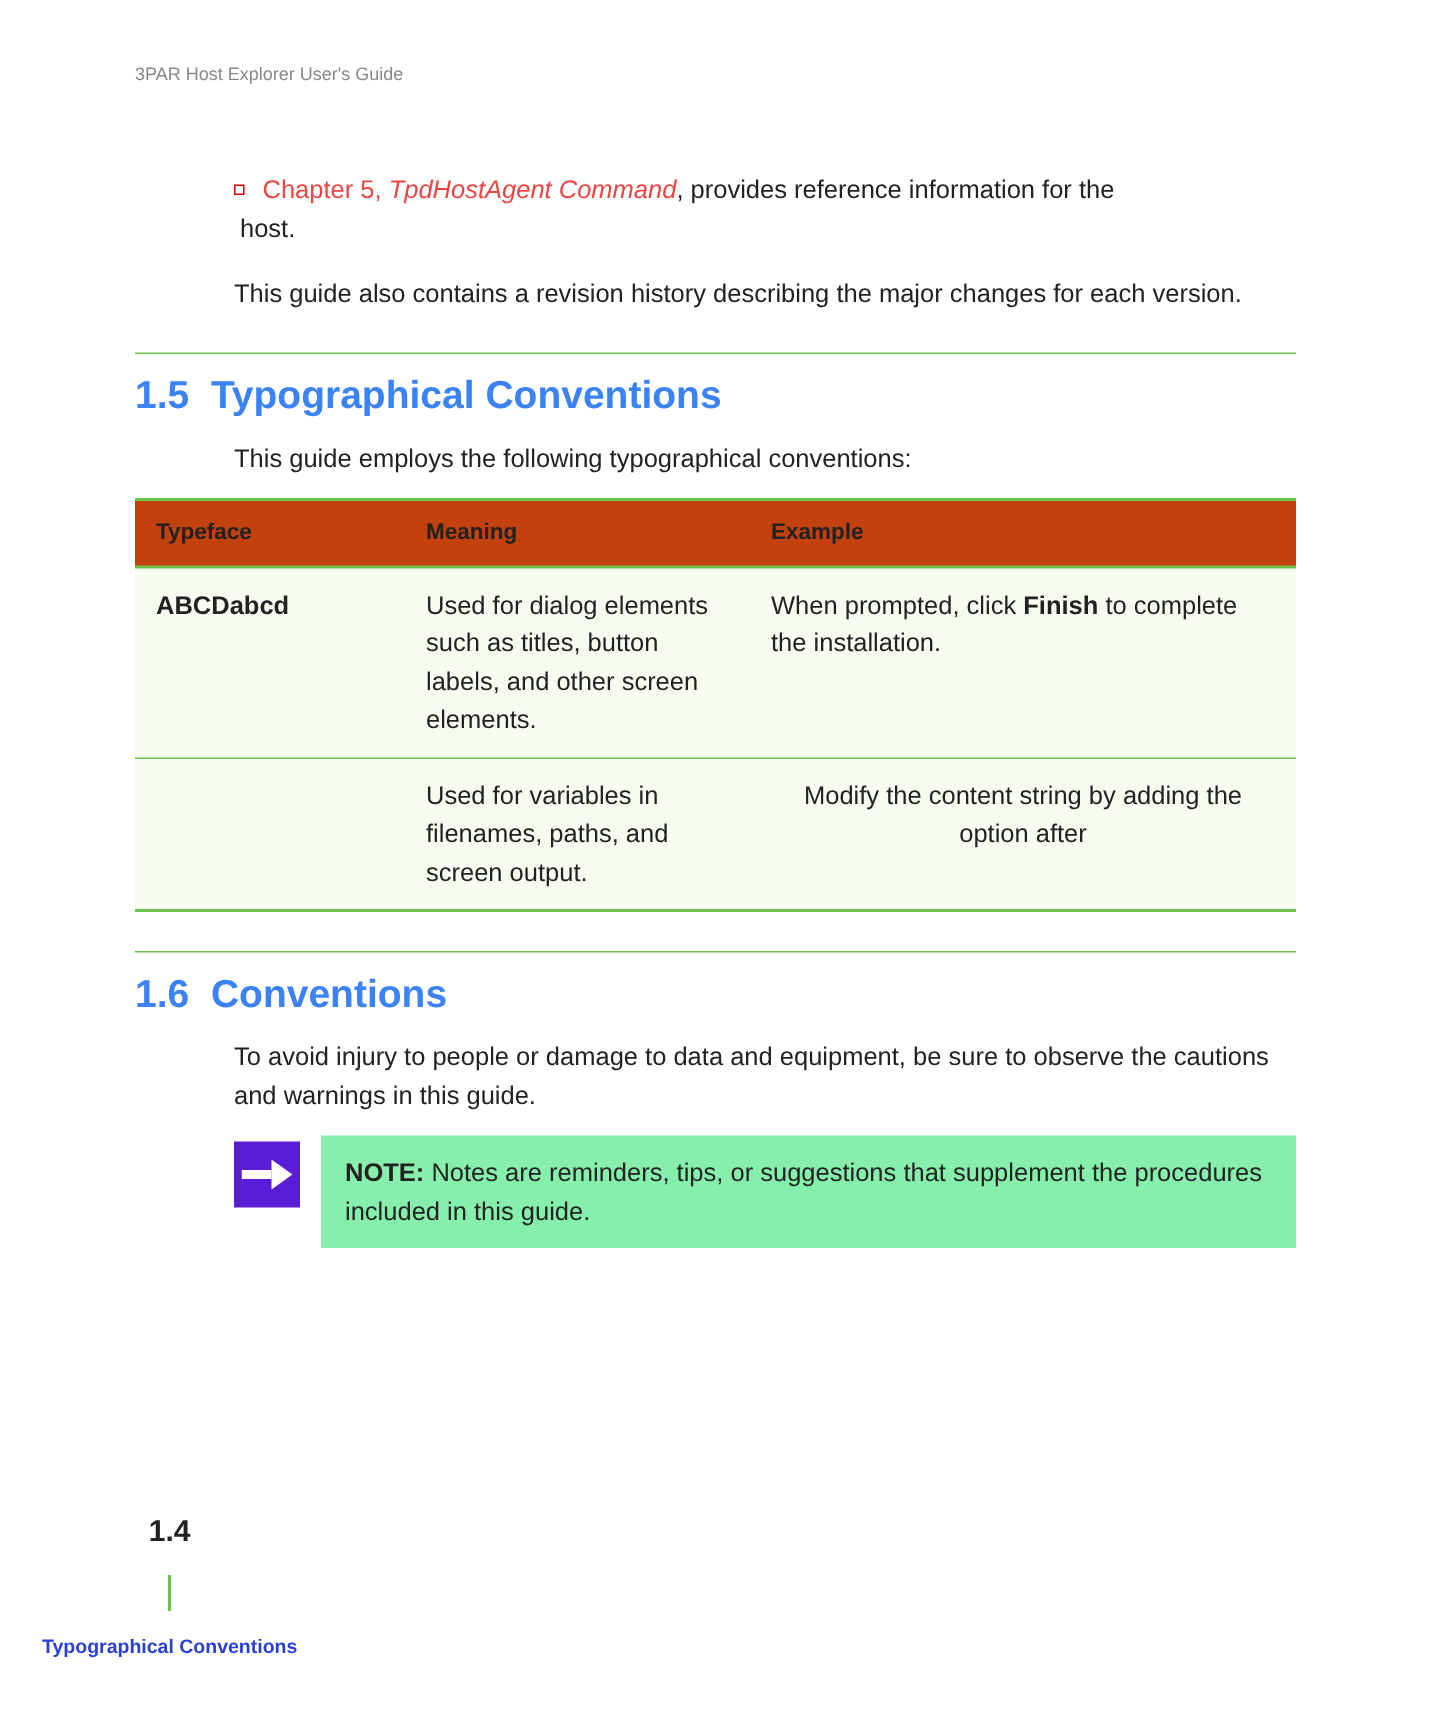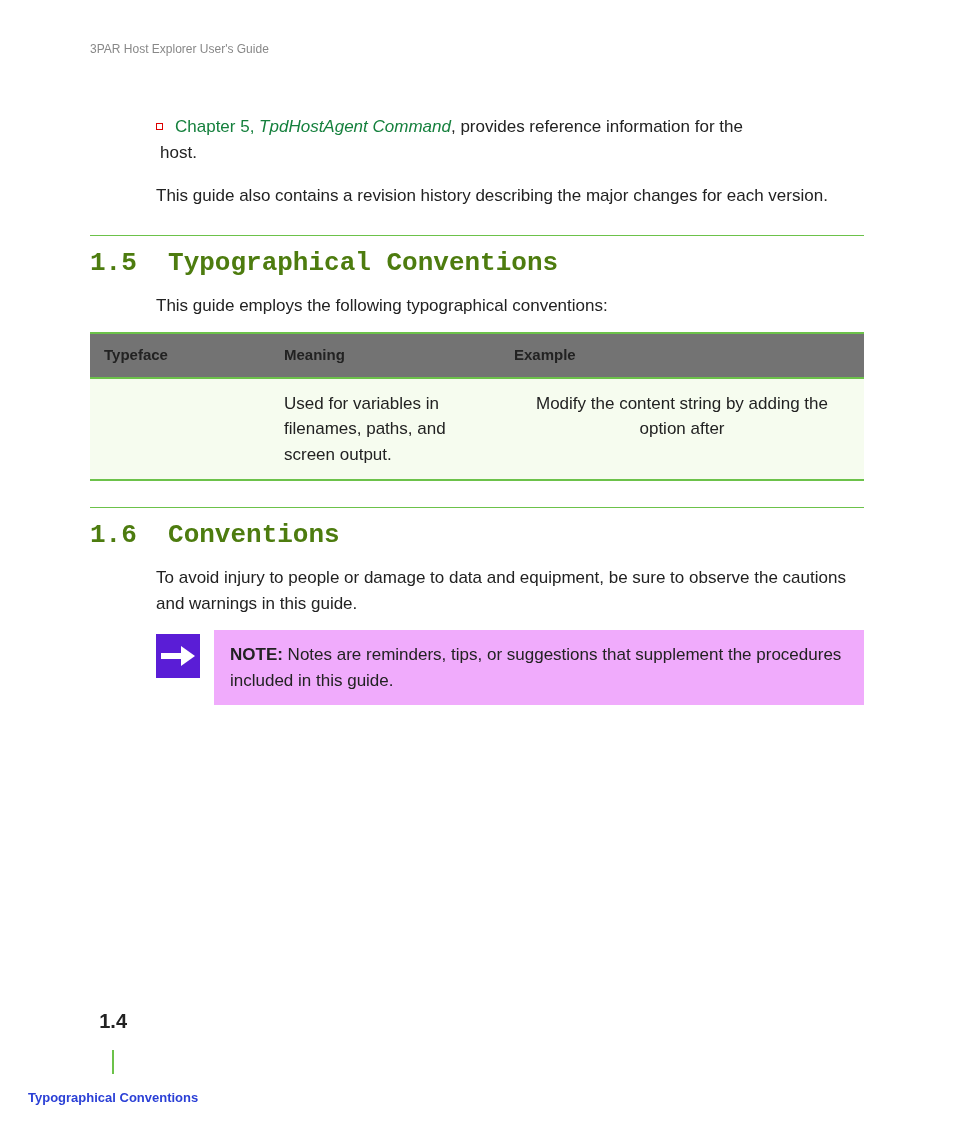--- a/index.html
+++ b/index.html
@@ -21,46 +21,45 @@
   }
   .bullet-block { margin-left: 66px; margin-bottom: 18px; }
   .bullet-line { display: flex; gap: 12px; }
   .bullet-mark {
     display: inline-block;
     width: 7px; height: 7px;
     border: 1px solid #d00;
     margin-top: 9px;
     flex-shrink: 0;
   }
-  .blue-link { color: #15803d; }
+  .blue-link { color: #ef4444; }
   .blue-link.italic { font-style: italic; }
   .para-indent { margin-left: 66px; margin-bottom: 14px; }
   .section-rule {
     border: none;
     border-top: 1px solid #6cc24a;
     margin: 26px 0 8px 0;
   }
   h2.section-title {
-    color: #4d7c0f;
+    color: #3b82f6;
     font-size: 26px;
     font-weight: 700;
     margin-bottom: 10px;
-    font-family: Liberation Mono, monospace;
   }
   table.conv {
     width: 100%;
     border-collapse: collapse;
     margin-top: 12px;
     margin-bottom: 4px;
   }
   table.conv th {
     text-align: left;
     font-weight: 700;
     font-size: 15px;
-    background: #737373;
+    background: #c2410c;
     padding: 10px 14px;
     border-top: 2px solid #6cc24a;
     border-bottom: 2px solid #6cc24a;
   }
   table.conv td {
     background: #f6fcef;
     padding: 12px 14px;
     border-bottom: 1px solid #6cc24a;
     vertical-align: top;
     font-size: 17px;
@@ -77,21 +76,21 @@
     align-items: flex-start;
   }
   .note-icon {
     width: 44px; height: 44px;
     background: #5a1dd6;
     display: flex; align-items: center; justify-content: center;
     flex-shrink: 0;
     margin-top: 4px;
   }
   .note-body {
-    background: #f0abfc;
+    background: #86efac;
     padding: 12px 16px;
     flex: 1;
     font-size: 17px;
   }
   .note-body b { font-weight: 700; }
   .footer {
     position: absolute;
     bottom: 38px;
     left: 28px;
     display: flex;
@@ -139,20 +138,27 @@
 
 <table class="conv">
   <thead>
     <tr>
       <th class="col1">Typeface</th>
       <th class="col2">Meaning</th>
       <th>Example</th>
     </tr>
   </thead>
   <tbody>
+    <tr>
+      <td class="col1">ABCDabcd</td>
+      <td class="col2">Used for dialog elements such as titles, button labels, and other screen elements.</td>
+      <td>
+        <span>When prompted, click </span><b>Finish</b><span> to complete the installation.</span>
+      </td>
+    </tr>
     <tr class="last">
       <td class="col1"></td>
       <td class="col2">Used for variables in filenames, paths, and screen output.</td>
       <td style="text-align:center;">
         <span>Modify the content string by adding the</span><b></b><span> option after</span>
       </td>
     </tr>
   </tbody>
 </table>
 

